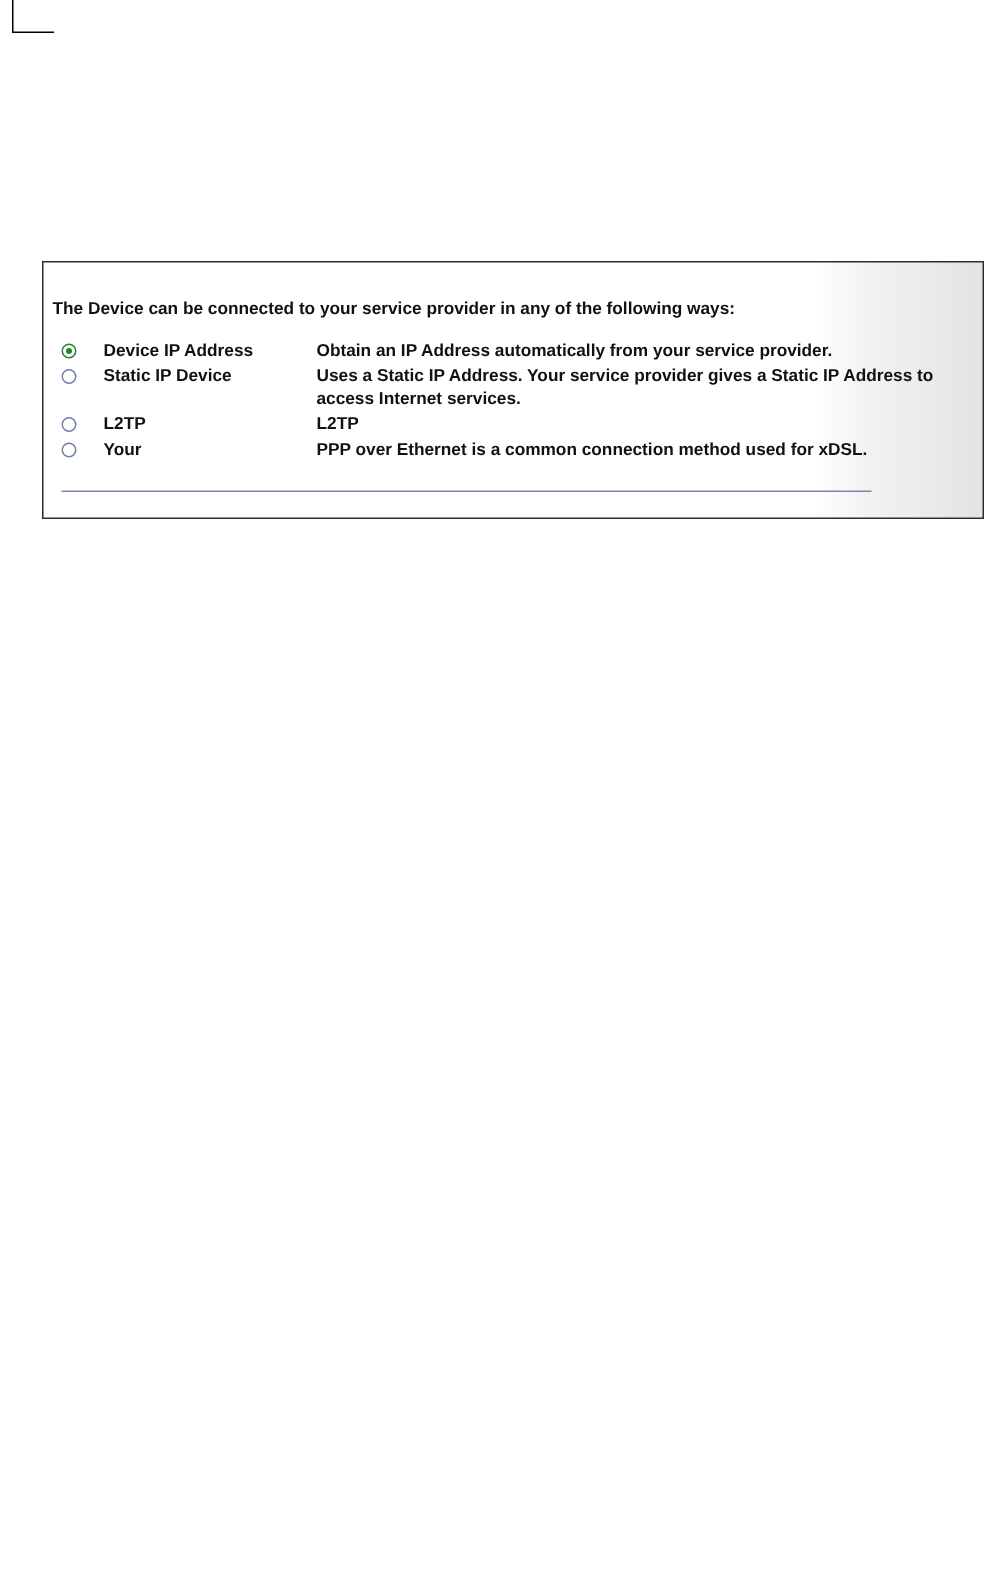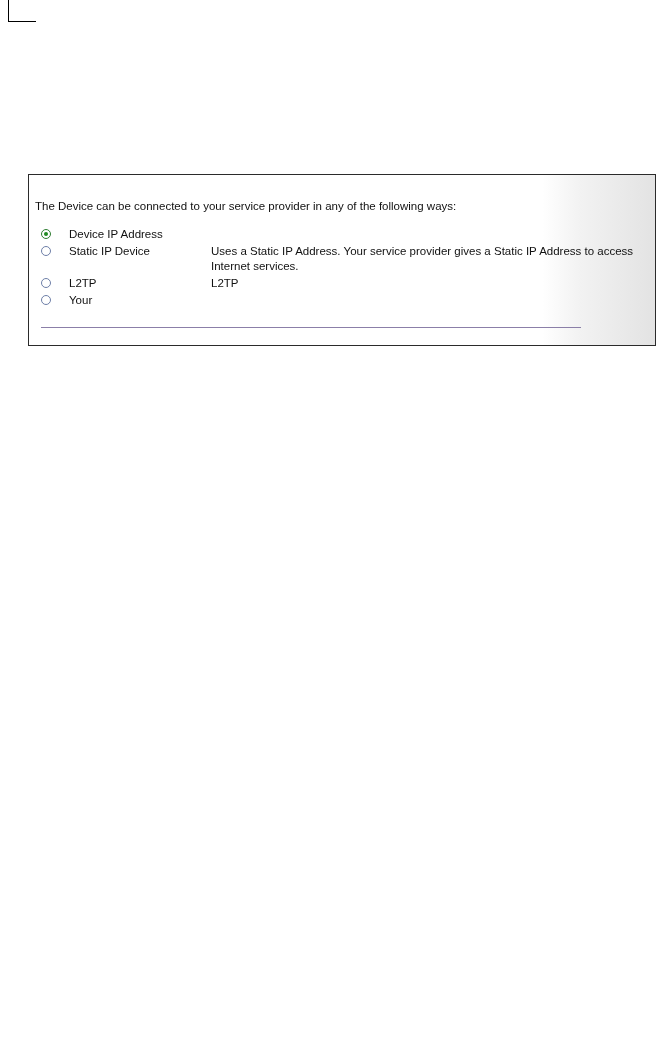--- a/index.html
+++ b/index.html
@@ -38,20 +38,21 @@
     height: 172px;
     box-sizing: border-box;
     border: 1px solid #2b2b2b;
     background: linear-gradient(to right, #ffffff 0%, #ffffff 82%, #f2f2f2 88%, #e3e3e3 100%);
   }
 
   .panel-inner {
     position: relative;
     width: 100%;
     height: 100%;
+    font-weight: bold;
   }
 
   .intro {
     position: absolute;
     left: 6px;
     top: 24px;
     font-size: 11.5px;
     line-height: 14px;
     color: #111111;
     white-space: nowrap;
@@ -131,37 +132,39 @@
 <div class="panel">
   <div class="panel-inner">
 
     <div class="intro">The Device can be connected to your service provider in any of the following ways:</div>
 
     <div class="options">
 
       <div class="opt-row">
         <span class="radio checked"></span>
         <span class="opt-label">Device IP Address</span>
+        <span class="opt-desc">Obtain an IP Address automatically from your service provider.</span>
       </div>
 
       <div class="opt-row">
         <span class="radio"></span>
         <span class="opt-label">Static IP Device</span>
         <span class="opt-desc">Uses a Static IP Address. Your service provider gives a Static IP Address to access Internet services.</span>
       </div>
 
       <div class="opt-row">
         <span class="radio"></span>
         <span class="opt-label">L2TP</span>
         <span class="opt-desc">L2TP</span>
       </div>
 
       <div class="opt-row">
         <span class="radio"></span>
         <span class="opt-label">Your</span>
+        <span class="opt-desc">PPP over Ethernet is a common connection method used for xDSL.</span>
       </div>
 
     </div>
 
     <div class="divider"></div>
 
   </div>
 </div>
 
 </body></html>

